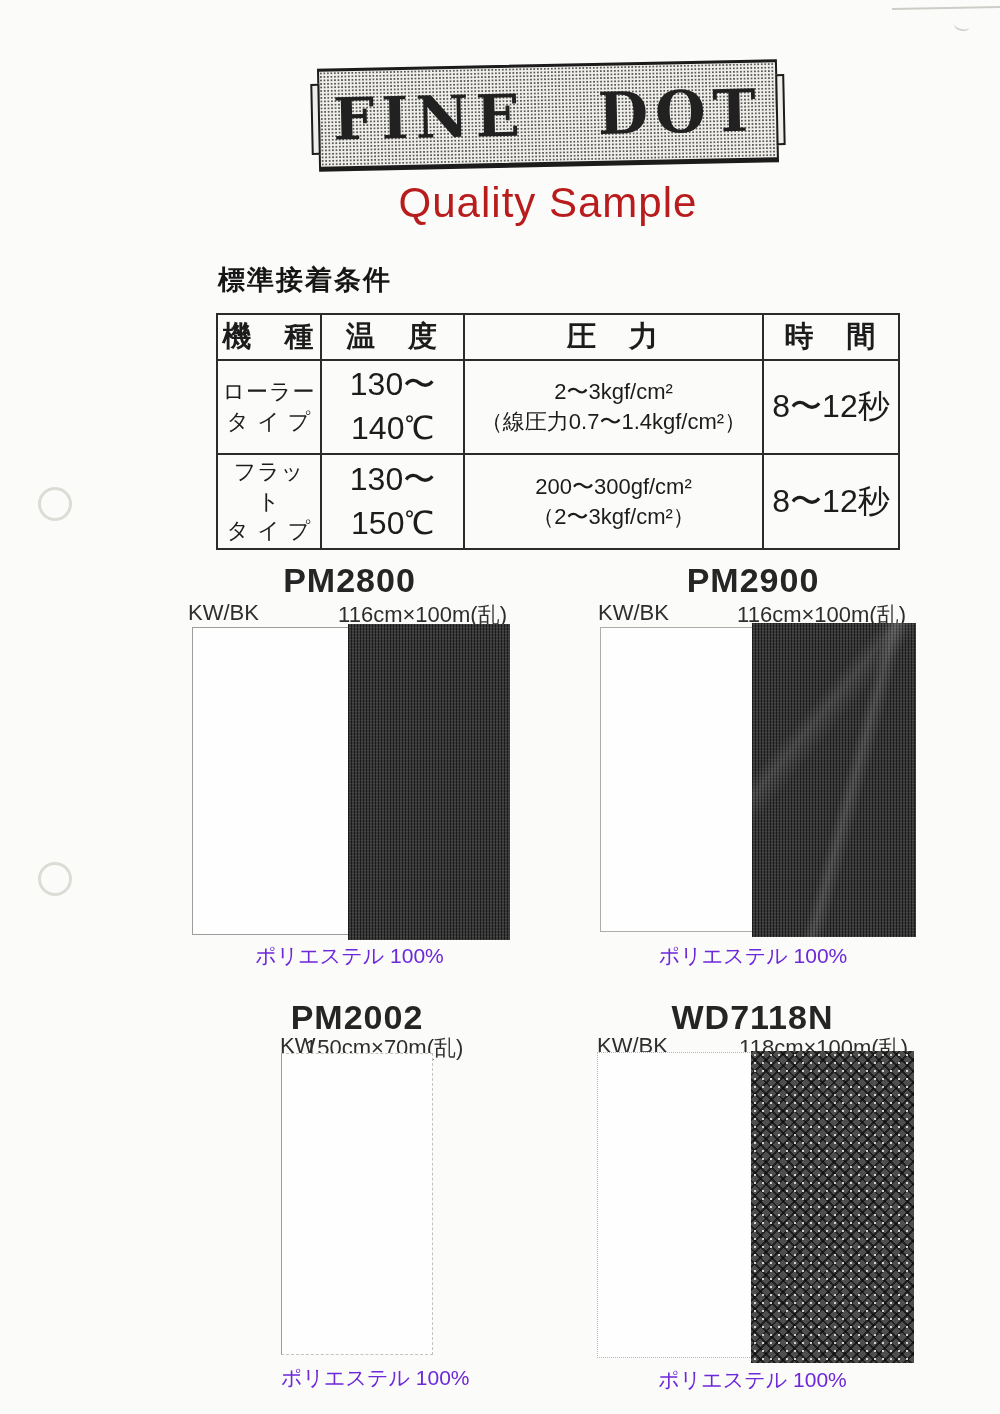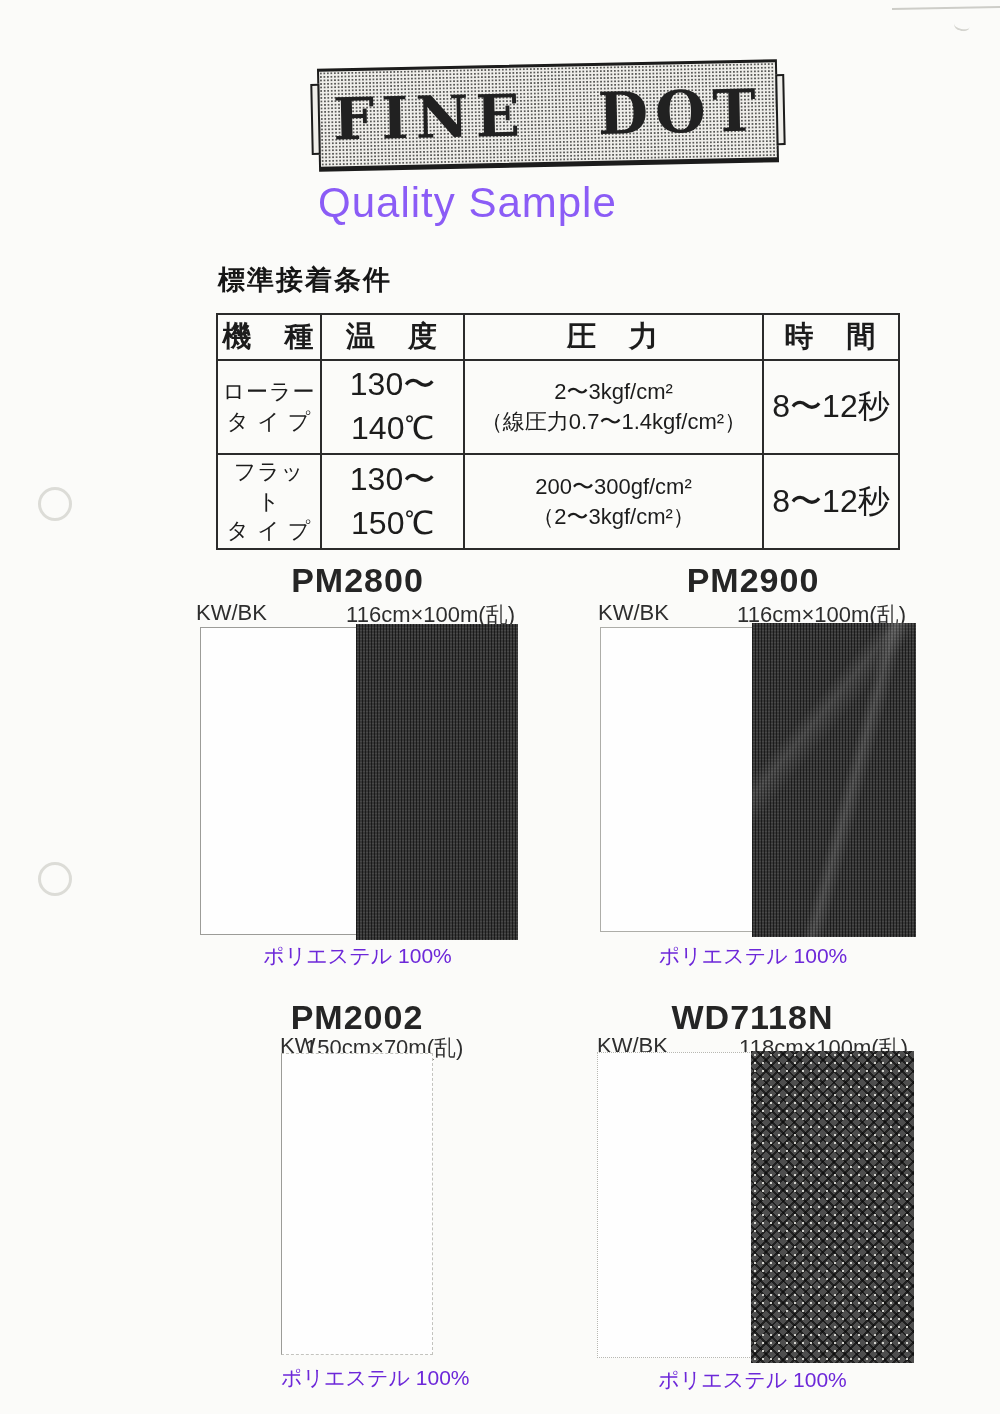--- a/index.html
+++ b/index.html
@@ -33,21 +33,21 @@
   }
   .banner::before { left:-9px; }
   .banner::after { right:-9px; }
   .banner-text {
     font-family:"DejaVu Serif", serif; font-weight:bold;
     font-size:58px; letter-spacing:7px; word-spacing:44px; color:#212121;
     white-space:nowrap;
   }
   .subtitle {
     position:absolute; left:318px; top:179px; width:460px;
-    text-align:left; font-size:42px; color:#8b5cf6; letter-spacing:1px;
+    text-align:center; font-size:42px; color:#b91c1c; letter-spacing:1px;
   }
 
   
   .section-title {
     position:absolute; left:218px; top:262px;
     font-size:27px; font-weight:bold; letter-spacing:2px; color:#161616;
   }
   .cond-table {
     position:absolute; left:216px; top:313px; width:682px;
     border-collapse:collapse; table-layout:fixed;
@@ -92,21 +92,21 @@
   .mesh {
     background-color:#4e4e4e;
     background-image:
       radial-gradient(circle, rgba(228,228,222,0.9) 1.1px, rgba(0,0,0,0) 1.5px),
       repeating-linear-gradient(45deg, rgba(8,8,8,0.65) 0px, rgba(8,8,8,0.65) 2px, rgba(0,0,0,0) 2px, rgba(0,0,0,0) 8px),
       repeating-linear-gradient(135deg, rgba(8,8,8,0.65) 0px, rgba(8,8,8,0.65) 2px, rgba(0,0,0,0) 2px, rgba(0,0,0,0) 8px);
     background-size:8px 8px, auto, auto;
   }
 
   
-  .s1 { left:200px; top:563px; width:315px; height:410px; }
+  .s1 { left:192px; top:563px; width:315px; height:410px; }
   .s1 .info-code { left:-4px; top:37px; }
   .s1 .info-size { top:37px; }
   .s1 .swatch { left:0; top:64px; width:315px; height:308px; border:1px solid #9c9c98; }
   .s1 .piece { left:155px; top:-4px; width:162px; height:316px; }
   .s1 .caption { top:379px; }
 
   
   .s2 { left:600px; top:563px; width:306px; height:410px; }
   .s2 .info-code { left:-2px; top:37px; }
   .s2 .info-size { top:37px; }

